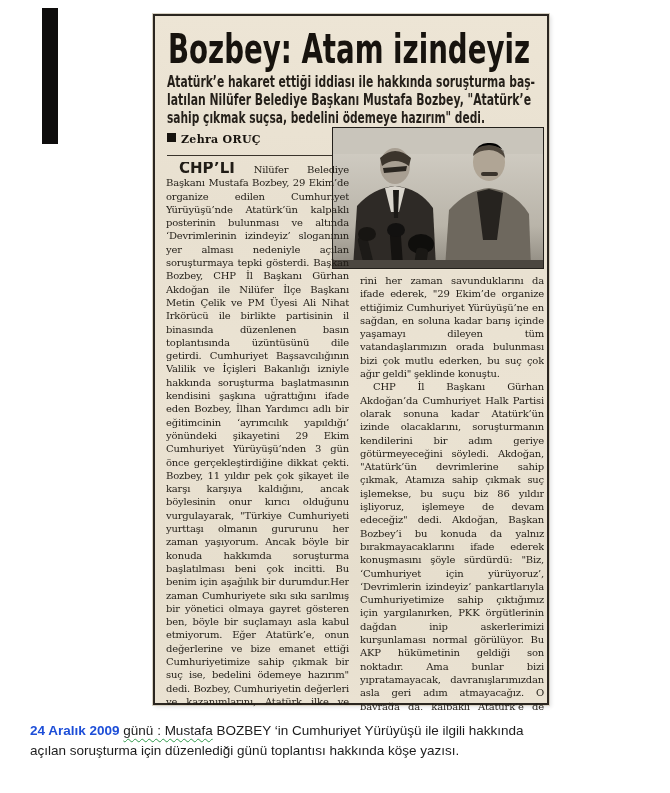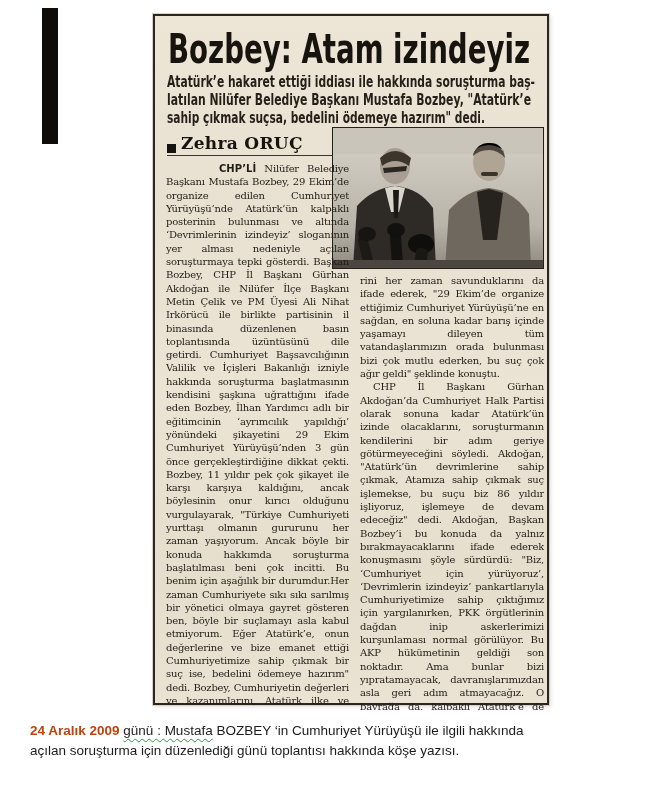--- a/index.html
+++ b/index.html
@@ -20,49 +20,49 @@
   }
   .headline-svg{position:absolute;left:13px;top:9px;}
   .headline-svg text{
     font-family:"DejaVu Sans",sans-serif;font-weight:bold;font-size:41px;fill:#17130e;
   }
   .subhead-svg{position:absolute;left:11px;top:57px;}
   .subhead-svg text{
     font-family:"DejaVu Sans",sans-serif;font-weight:bold;font-size:15px;fill:#241f19;
   }
   .byline{
-    position:absolute;left:12px;top:117px;display:flex;align-items:flex-end;gap:5px;
-    font-family:"DejaVu Serif",serif;font-weight:bold;font-size:17px;color:#17130e;letter-spacing:.3px;
+    position:absolute;left:12px;top:117px;display:flex;align-items:flex-start;gap:5px;
+    font-family:"DejaVu Serif",serif;font-weight:bold;font-size:11px;color:#17130e;letter-spacing:.3px;
   }
   .byline-square{display:inline-block;width:9px;height:9px;background:#17130e;}
   .byline-rule{position:absolute;left:12px;top:139px;width:172px;height:1px;background:#3a342c;}
 
   .photo{
     position:absolute;left:177px;top:111px;width:212px;height:142px;
     border:1px solid #23201b;box-sizing:border-box;background:#bdb8ae;overflow:hidden;
   }
 
   .col{
     position:absolute;overflow:hidden;
     font-family:"DejaVu Serif",serif;font-size:10px;line-height:13.3px;color:#211d17;
     text-align:justify;letter-spacing:-.2px;
   }
   .col p{margin:0;}
   .col1{left:11px;top:146px;width:183px;height:548px;}
   .col1 p{text-indent:13px;}
-  .lead{font-weight:bold;font-family:"DejaVu Sans",sans-serif;font-size:10px;letter-spacing:0;margin-left:40px;}
+  .lead{font-weight:bold;font-family:"DejaVu Sans",sans-serif;font-size:15px;letter-spacing:0;}
   .col2{left:205px;top:258px;width:184px;height:436px;}
   .col2 .p2{text-indent:13px;}
 
   
   .caption{
     position:absolute;left:30px;top:721px;width:508px;
     font-family:"Liberation Sans",sans-serif;font-size:13.5px;line-height:20px;color:#1c1c1c;
   }
-  .caption b{color:#c2410c;}
+  .caption b{color:#1d4ed8;}
   .squiggle{
     text-decoration:underline;
     text-decoration-style:wavy;
     text-decoration-color:#2f9a4b;
     text-decoration-thickness:1px;
     text-underline-offset:3px;
     text-decoration-skip-ink:none;
     margin-top:16px;
   }
 </style>

